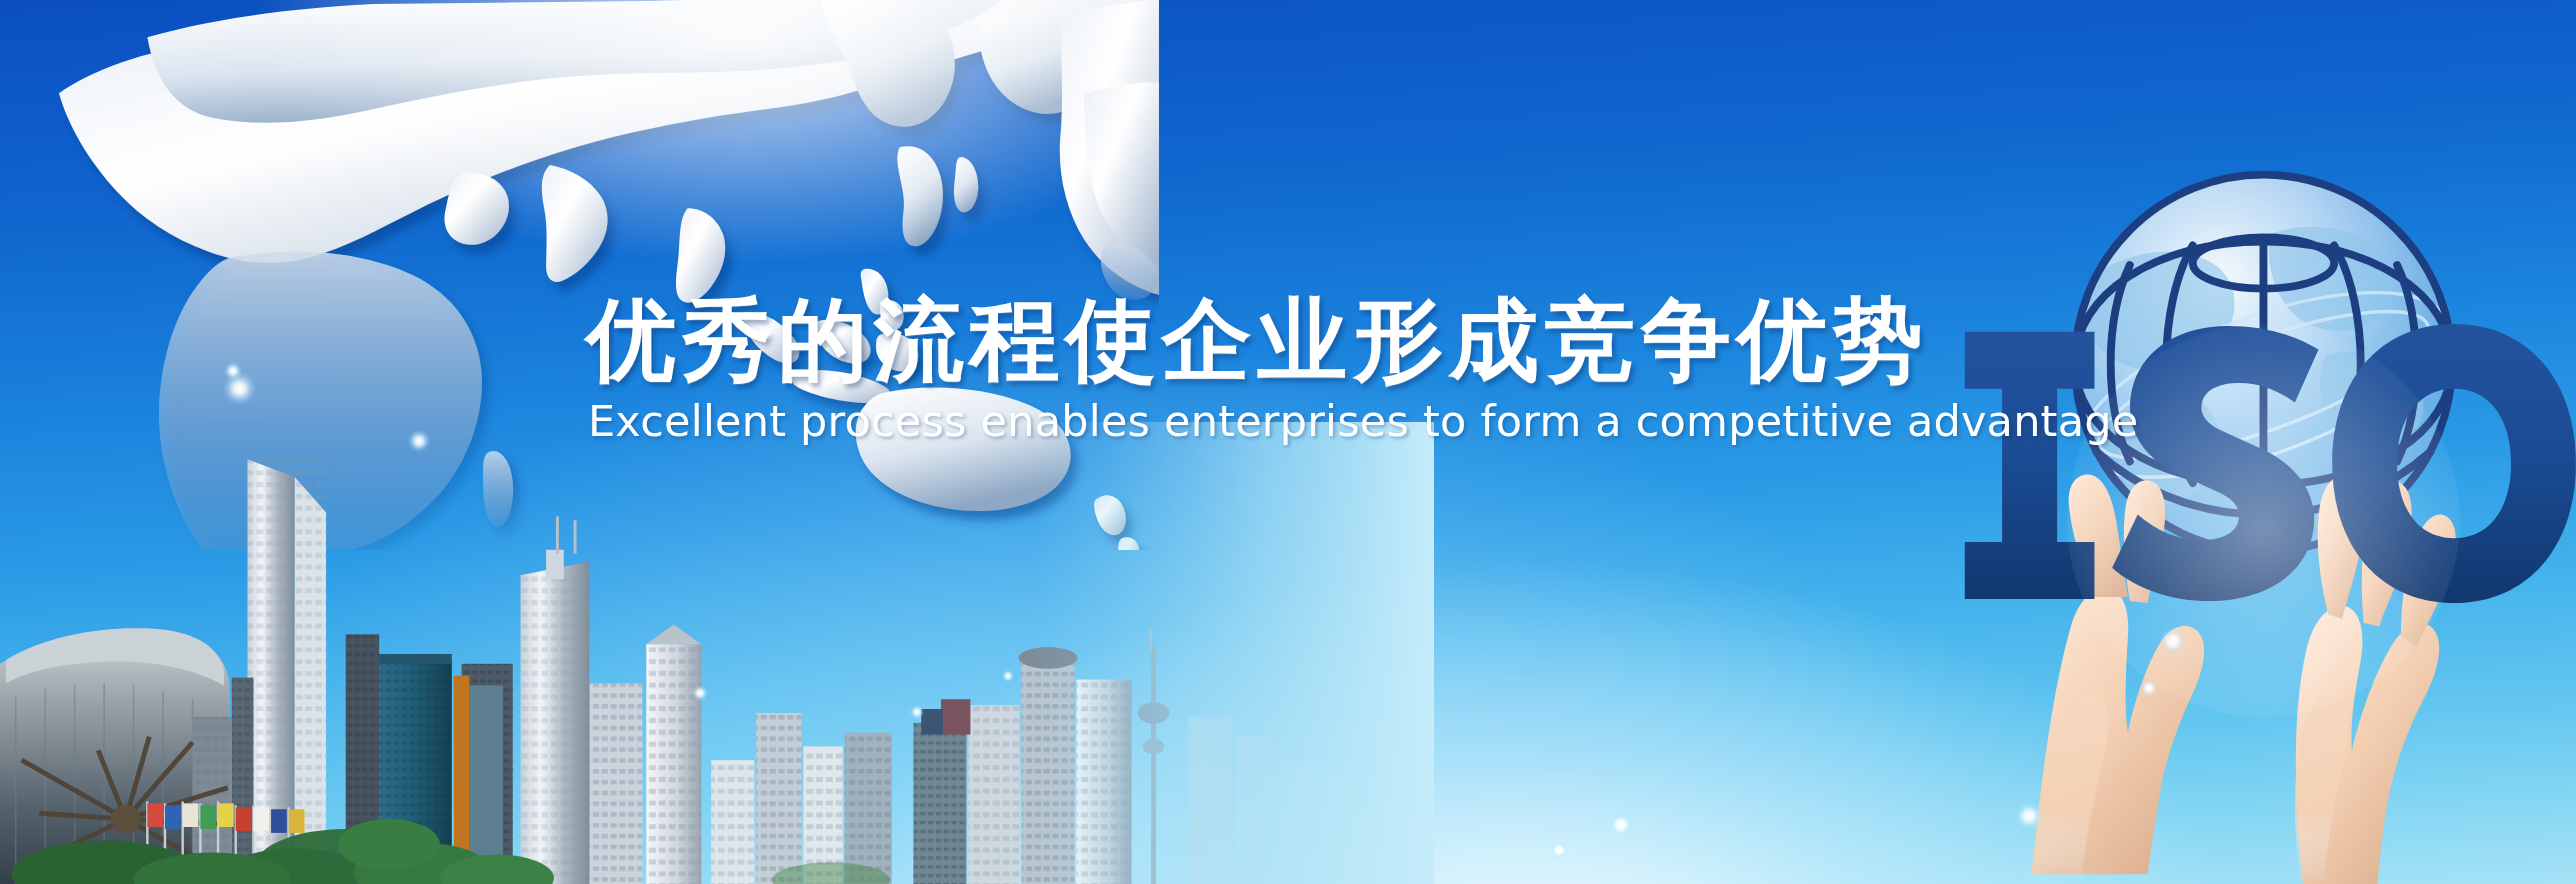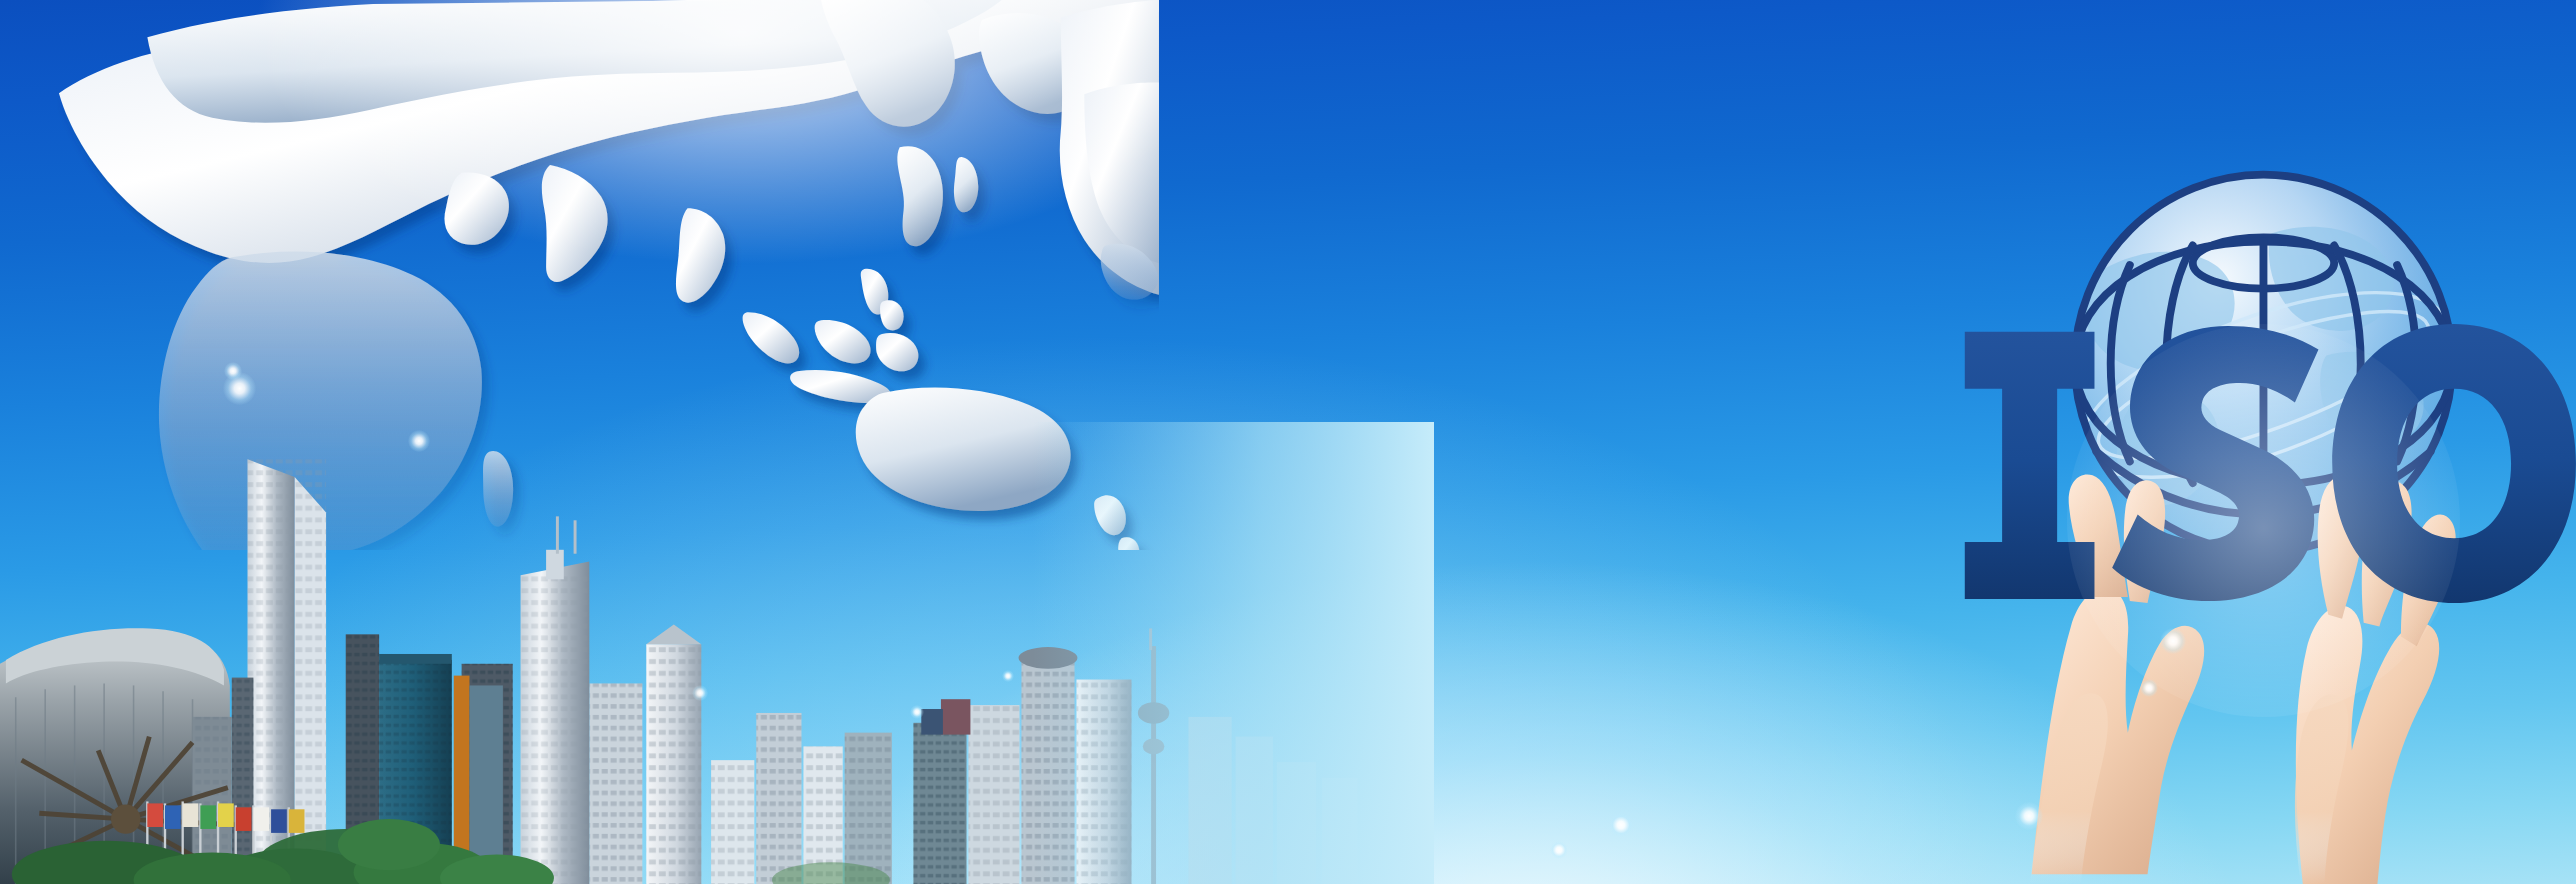--- a/index.html
+++ b/index.html
@@ -461,20 +461,22 @@
         <path d="M516,230 C442,230 392,286 392,372 C392,458 442,514 516,514
           C590,514 640,458 640,372 C640,286 590,230 516,230 Z
           M516,296 C552,296 574,326 574,372 C574,418 552,448 516,448
           C480,448 458,418 458,372 C458,326 480,296 516,296 Z"></path>
       </g>
       <circle cx="322" cy="430" r="200" fill="url(#haze)"></circle>
     </svg>
   </div>
 
   <div class="copy">
+    <h1 class="headline">优秀的流程使企业形成竞争优势</h1>
+    <p class="subline">Excellent process enables enterprises to form a competitive advantage</p>
   </div>
 
   <div id="sparkles">
       <div class="spark" style="left: 224px; top: 362px; width: 17.7px; height: 17.7px;"></div>
       <div class="spark" style="left: 223px; top: 372px; width: 33px; height: 33px;"></div>
       <div class="spark" style="left: 408px; top: 430px; width: 21.6px; height: 21.6px;"></div>
       <div class="spark" style="left: 692px; top: 685px; width: 15.7px; height: 15.7px;"></div>
       <div class="spark" style="left: 910px; top: 705px; width: 13.8px; height: 13.8px;"></div>
       <div class="spark" style="left: 1002px; top: 670px; width: 11.8px; height: 11.8px;"></div>
       <div class="spark" style="left: 1609px; top: 813px; width: 23.6px; height: 23.6px;"></div>

